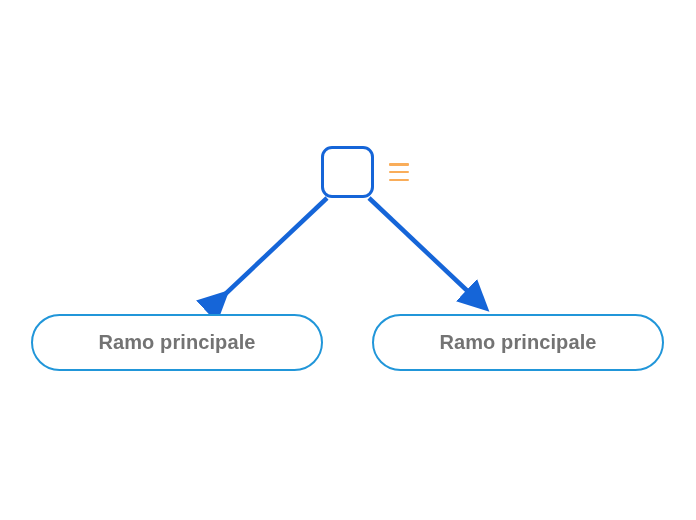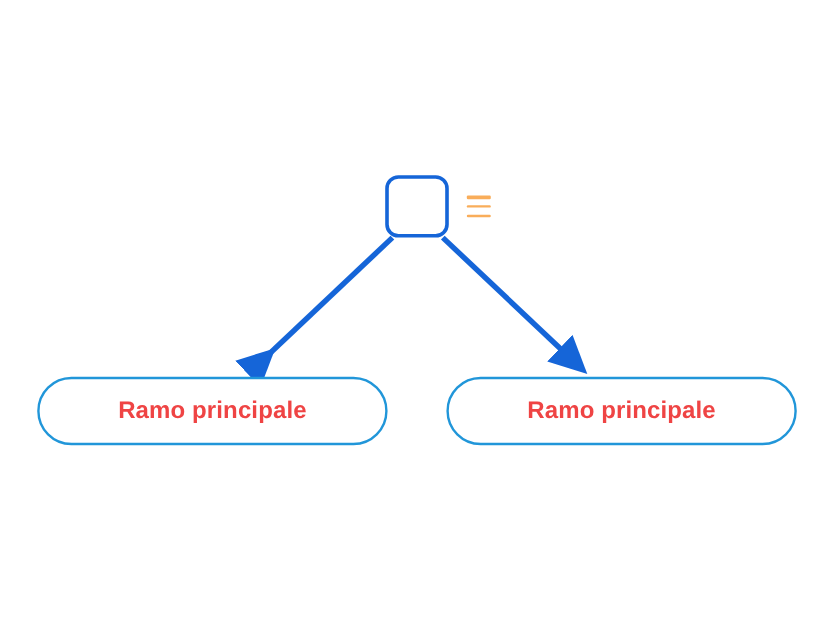--- a/index.html
+++ b/index.html
@@ -75,21 +75,21 @@
     display: flex;
     align-items: center;
     justify-content: center;
   }
   .branch-node.left  { left: 31px;  width: 292px; }
   .branch-node.right { left: 372px; width: 292px; }
 
   .branch-label {
     font-size: 20px;
     font-weight: bold;
-    color: #ef4444;
+    color: #737373;
     letter-spacing: 0.1px;
     white-space: nowrap;
     user-select: none;
   }
 </style>
 </head>
 <body>
 
 <div id="canvas">
 

